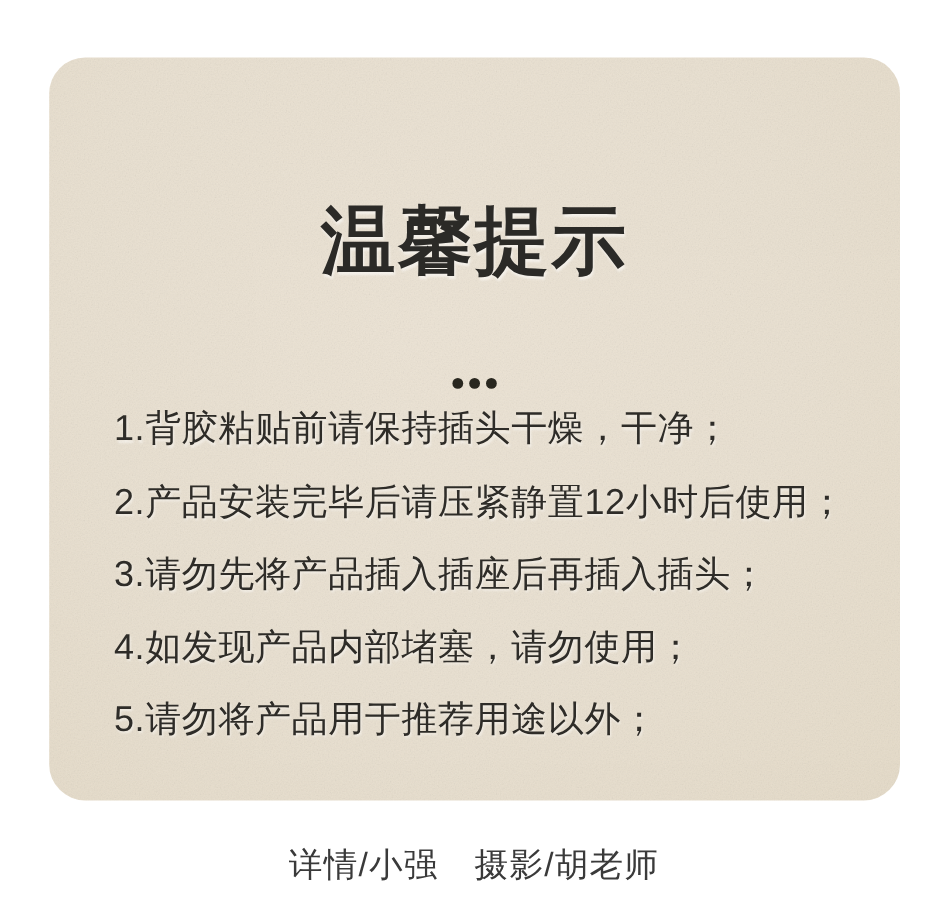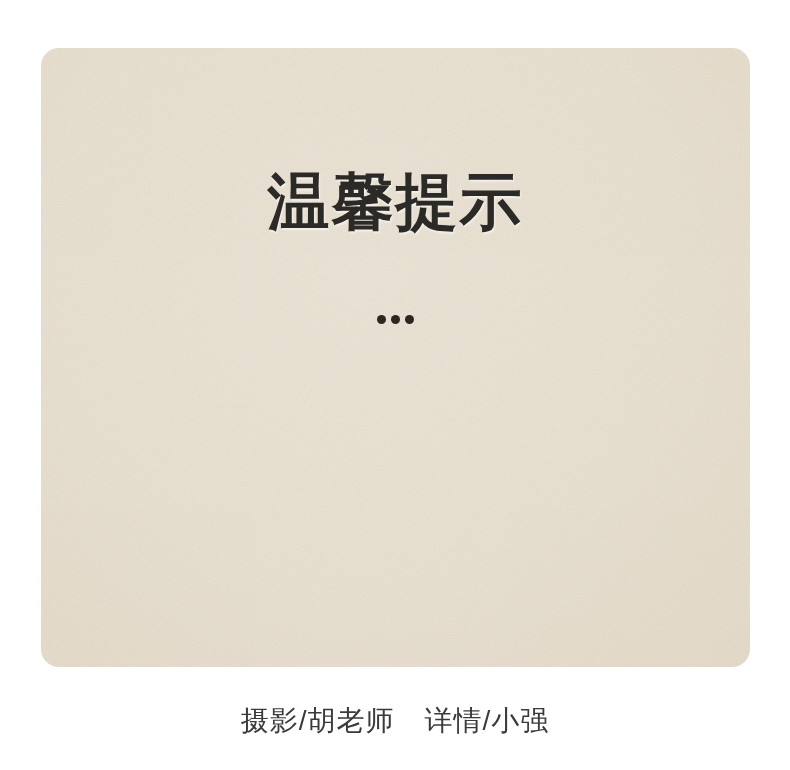--- a/index.html
+++ b/index.html
@@ -14,21 +14,21 @@
     width: 790px;
     height: 770px;
     background: #ffffff;
   }
   .card {
     position: absolute;
     left: 41px;
     top: 48px;
     width: 709px;
     height: 619px;
-    border-radius: 18px;
+    border-radius: 30px;
     background: radial-gradient(ellipse at 45% 35%, #ece3d4 0%, #e9e0d0 55%, #e5dbc8 100%);
     overflow: hidden;
   }
   .texture {
     position: absolute;
     left: 0; top: 0;
     width: 100%; height: 100%;
     opacity: 0.16;
     pointer-events: none;
   }
@@ -117,21 +117,28 @@
 
     <div class="card-title">温馨提示</div>
 
 
     <div class="dots-divider">
       <span class="dot"></span>
       <span class="dot"></span>
       <span class="dot"></span>
     </div>
 
+    <div class="notice-list">
+      <div class="notice-item">1.背胶粘贴前请保持插头干燥，干净；</div>
+      <div class="notice-item">2.产品安装完毕后请压紧静置12小时后使用；</div>
+      <div class="notice-item">3.请勿先将产品插入插座后再插入插头；</div>
+      <div class="notice-item">4.如发现产品内部堵塞，请勿使用；</div>
+      <div class="notice-item">5.请勿将产品用于推荐用途以外；</div>
+    </div>
 
   </div>
 
   <div class="credits">
+    <span>详情/小强</span>
     <span>摄影/胡老师</span>
-    <span>详情/小强</span>
   </div>
 
 </div>
 
 </body></html>

